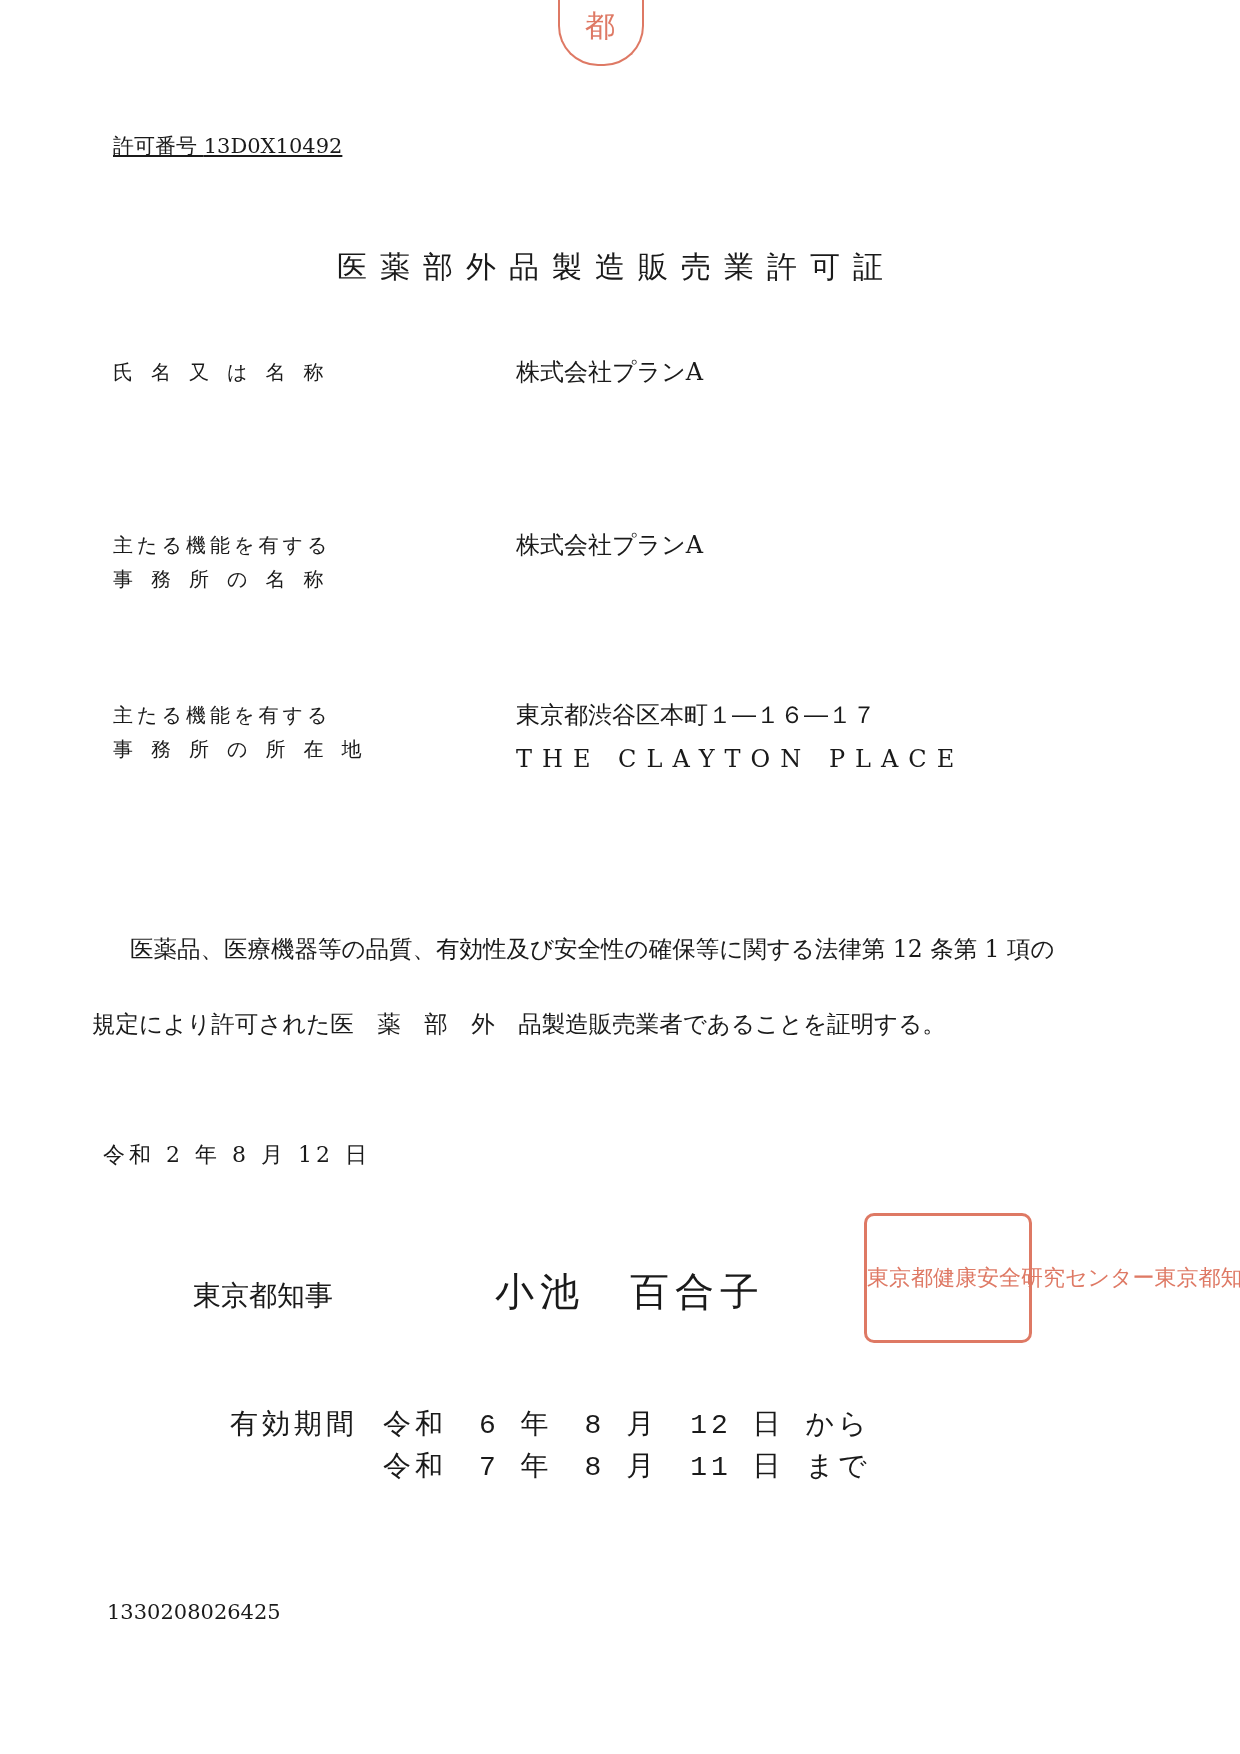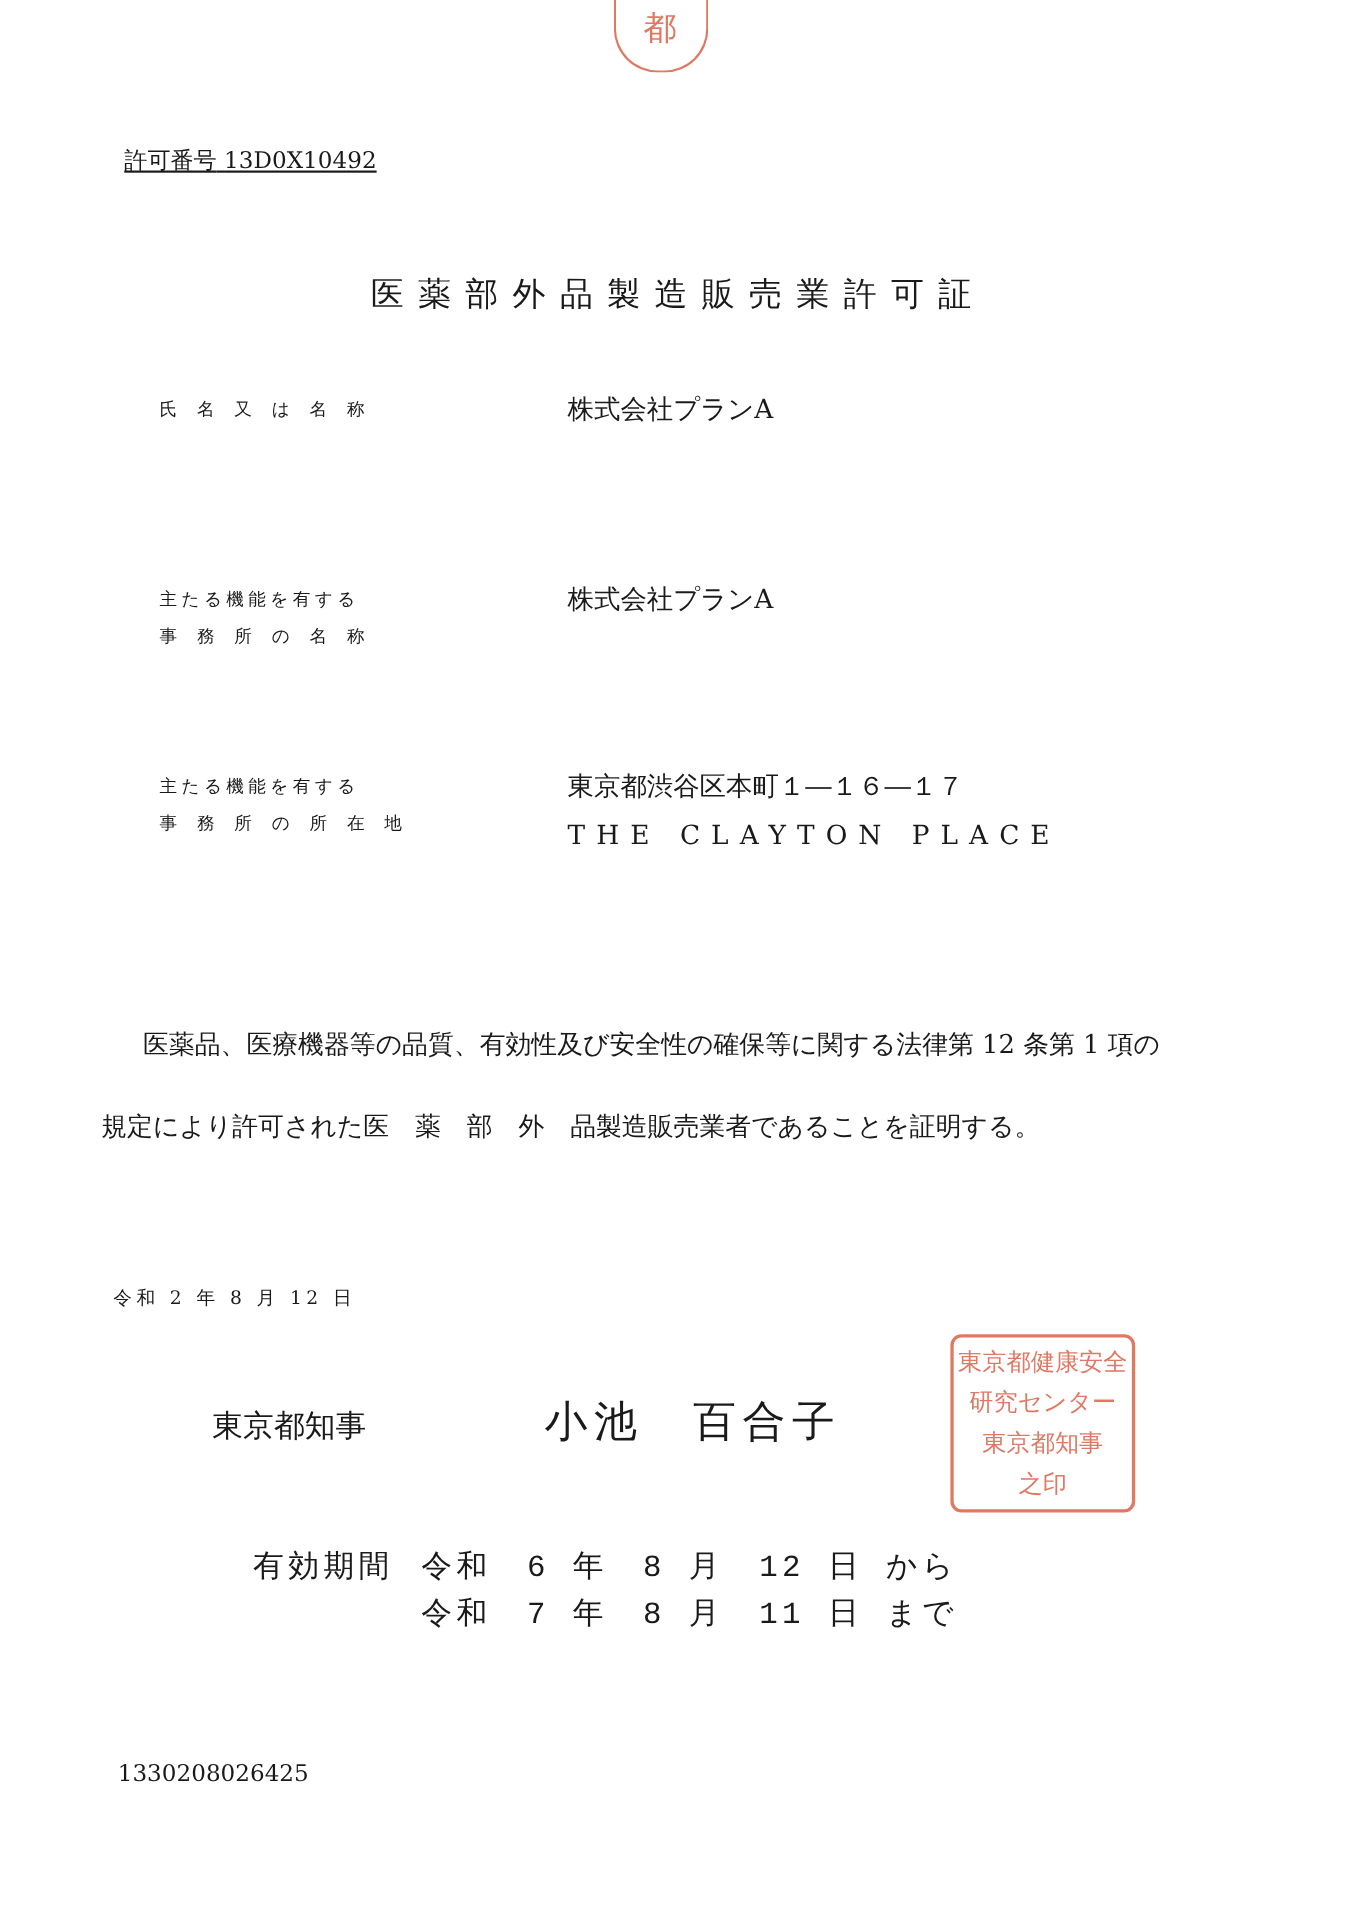--- a/index.html
+++ b/index.html
@@ -4,31 +4,31 @@
 <style>
   html, body { margin: 0; padding: 0; background: #ffffff; }
   body { width: 1240px; height: 1754px; position: relative; overflow: hidden;
          font-family: "DejaVu Serif", "Liberation Serif", serif; color: #1a1a1a; }
   .abs { position: absolute; white-space: nowrap; }
   .seal-top { left: 558px; top: -12px; width: 82px; height: 76px; border: 2px solid #d9624a;
               border-top: none; border-radius: 0 0 40px 40px; color: #d9624a;
               font-size: 30px; line-height: 76px; text-align: center; letter-spacing: 2px; opacity: 0.85; }
   .permit { left: 113px; top: 132px; font-size: 21px; text-decoration: underline; }
   .title { left: 337px; top: 247px; font-size: 30px; letter-spacing: 13px; }
-  .label { left: 113px; font-size: 16px; line-height: 34px; margin-left: 32px; }
+  .label { left: 113px; font-size: 20px; line-height: 34px; }
   .lbl-spread { letter-spacing: 18px; }
   .lbl-tight { letter-spacing: 4px; }
   .value { left: 516px; font-size: 24px; line-height: 34px; }
   .en { letter-spacing: 10px; font-size: 24px; }
   .body-text { font-size: 23.5px; }
-  .date { left: 103px; top: 1140px; font-size: 17px; letter-spacing: 4px; margin-top: 28px; }
+  .date { left: 103px; top: 1140px; font-size: 22px; letter-spacing: 4px; }
   .governor { left: 193px; top: 1277px; font-size: 28px; }
   .signature { left: 495px; top: 1265px; font-size: 39px; letter-spacing: 6px; }
-  .seal { left: 864px; top: 1213px; width: 168px; height: 162px; border: 3px solid #d9624a;
-          border-radius: 10px; color: #d9624a; display: flex; flex-direction: column;
+  .seal { left: 864px; top: 1213px; width: 168px; height: 130px; border: 3px solid #d9624a;
+          border-radius: 10px; color: #d9624a; display: flex; 
           justify-content: space-around; align-items: center; font-size: 22px; padding: 4px 0;
           box-sizing: border-box; opacity: 0.85; }
   .seal-row { letter-spacing: 0px; line-height: 1; }
   .validity { font-size: 28px; letter-spacing: 4px; font-family: Liberation Mono, monospace; }
   .serial { left: 107px; top: 1600px; font-size: 21px; }
 </style>
 </head>
 <body>
 
 <div class="abs seal-top">都</div>

